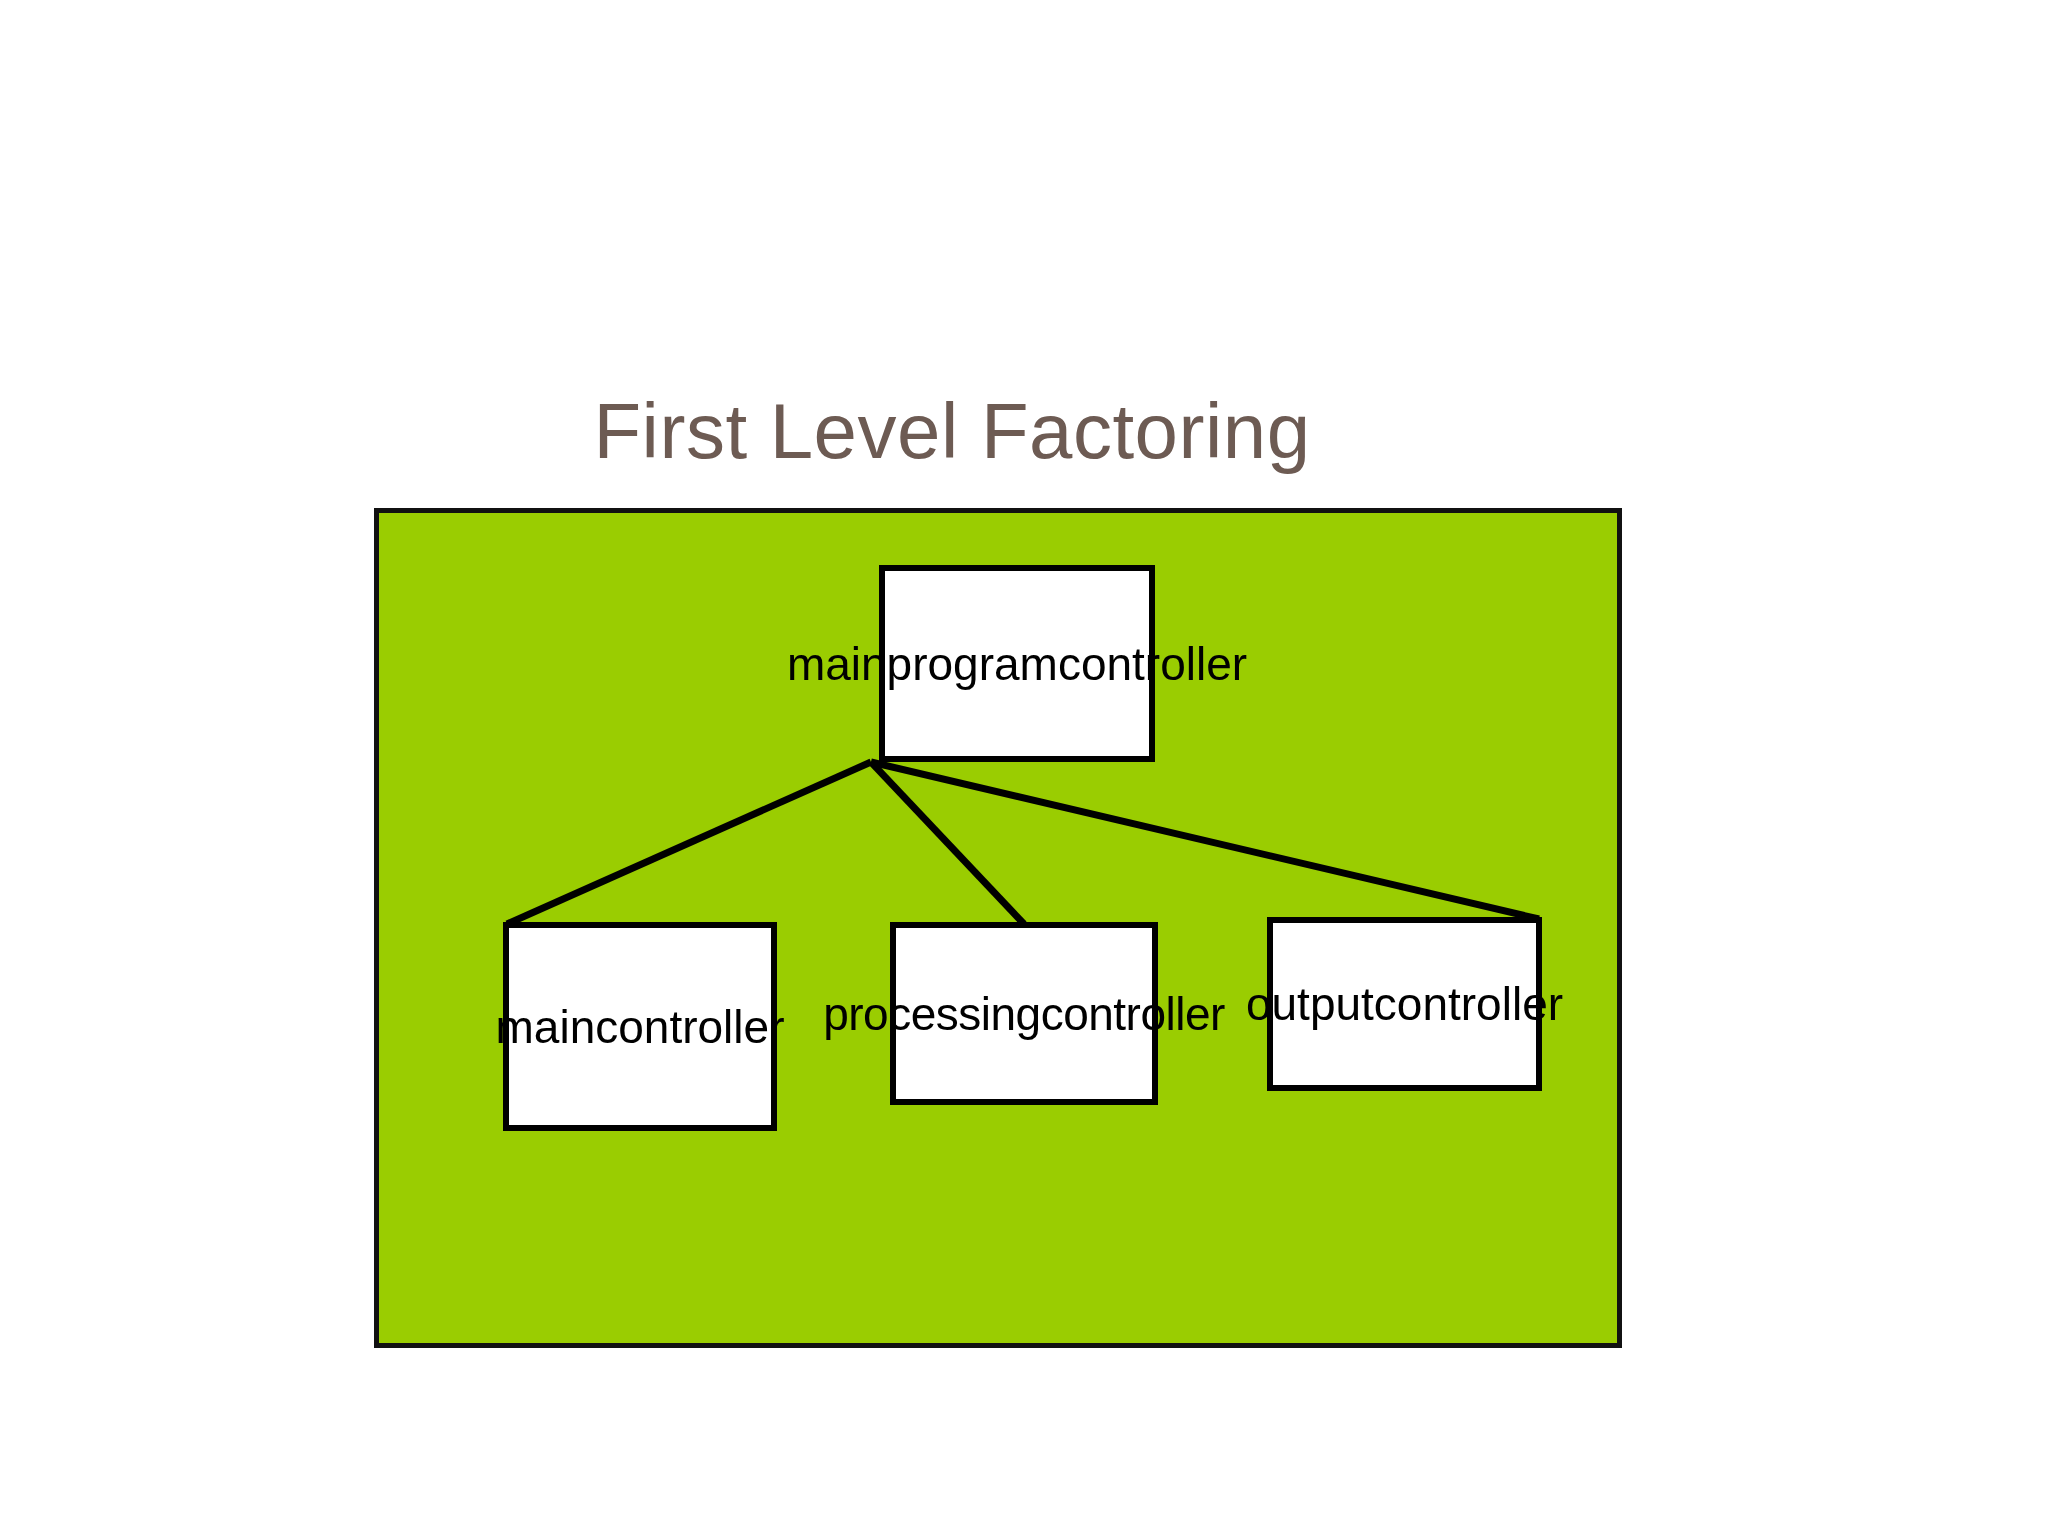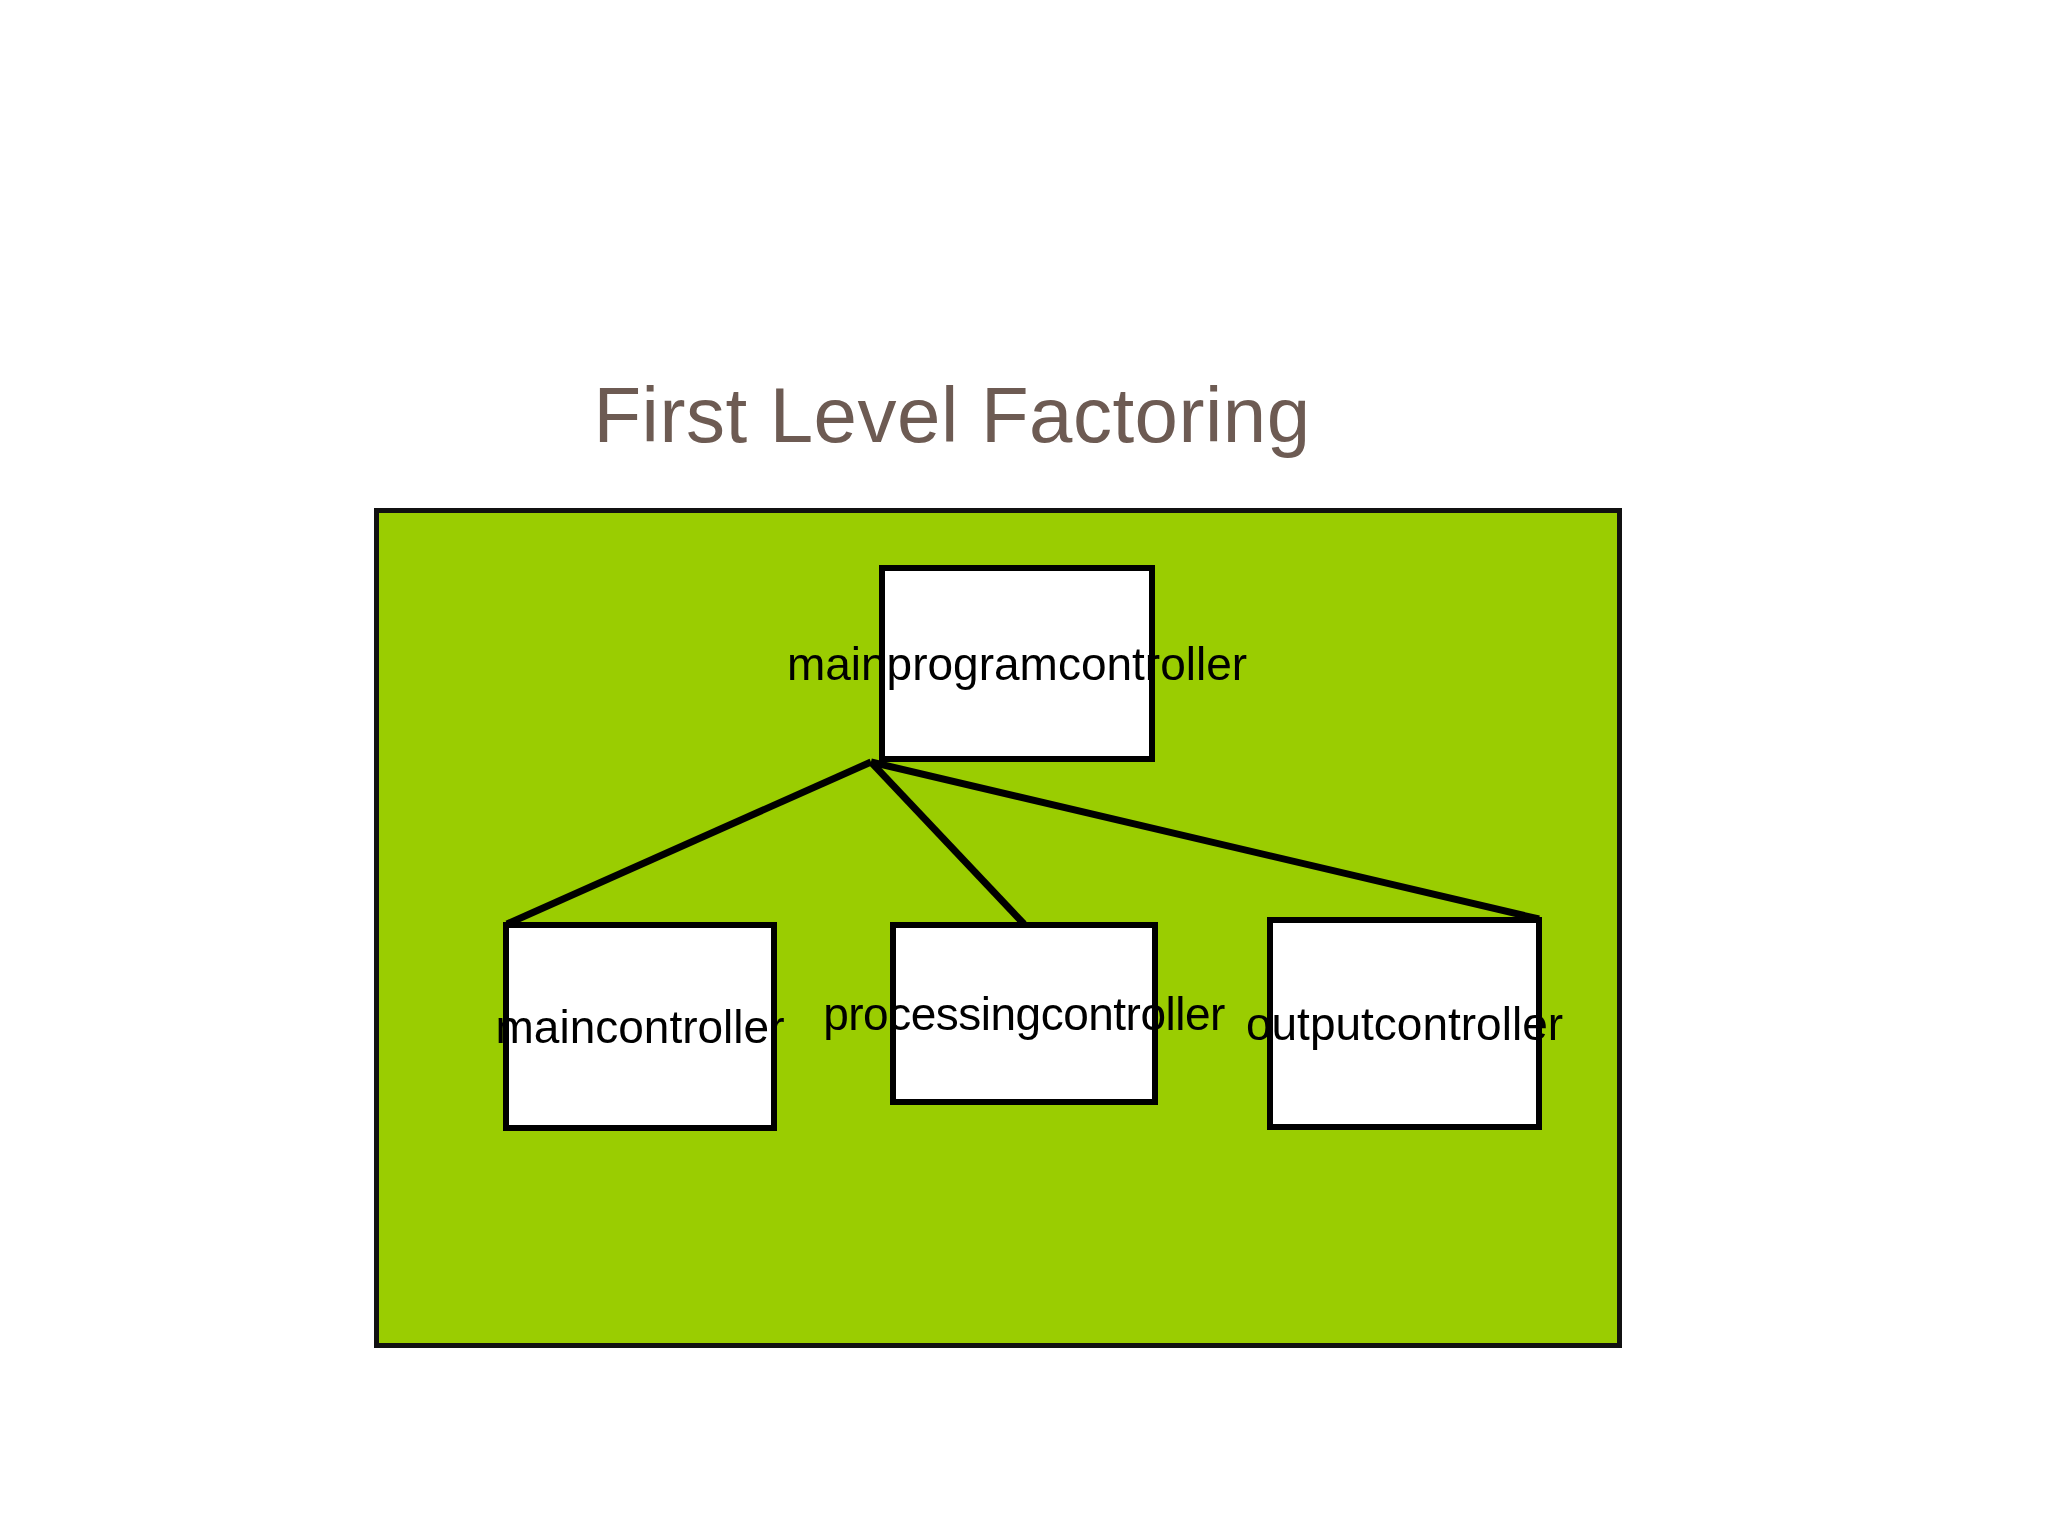--- a/index.html
+++ b/index.html
@@ -16,21 +16,21 @@
     width: 2048px;
     height: 1536px;
     background: #ffffff;
     overflow: hidden;
   }
 
   
   #slide-title {
     position: absolute;
     left: 0;
-    top: 368px;
+    top: 384px;
     width: 1932px;
     text-align: center;
     font-family: "Liberation Sans", sans-serif;
     font-size: 78px;
     font-weight: 400;
     line-height: 94px;
     color: #6D5B53;
     letter-spacing: 0.5px;
     white-space: nowrap;
   }
@@ -105,21 +105,21 @@
     height: 183px;
   }
   
   #node-processing .node-line {
     letter-spacing: -0.5px;
   }
   #node-output {
     left: 888px;
     top: 404px;
     width: 275px;
-    height: 213px;
+    height: 174px;
   }
 </style>
 </head>
 <body>
 
 <div id="slide">
 
   <div id="slide-title">
     <span class="title-inner">First Level Factoring</span>
   </div>

